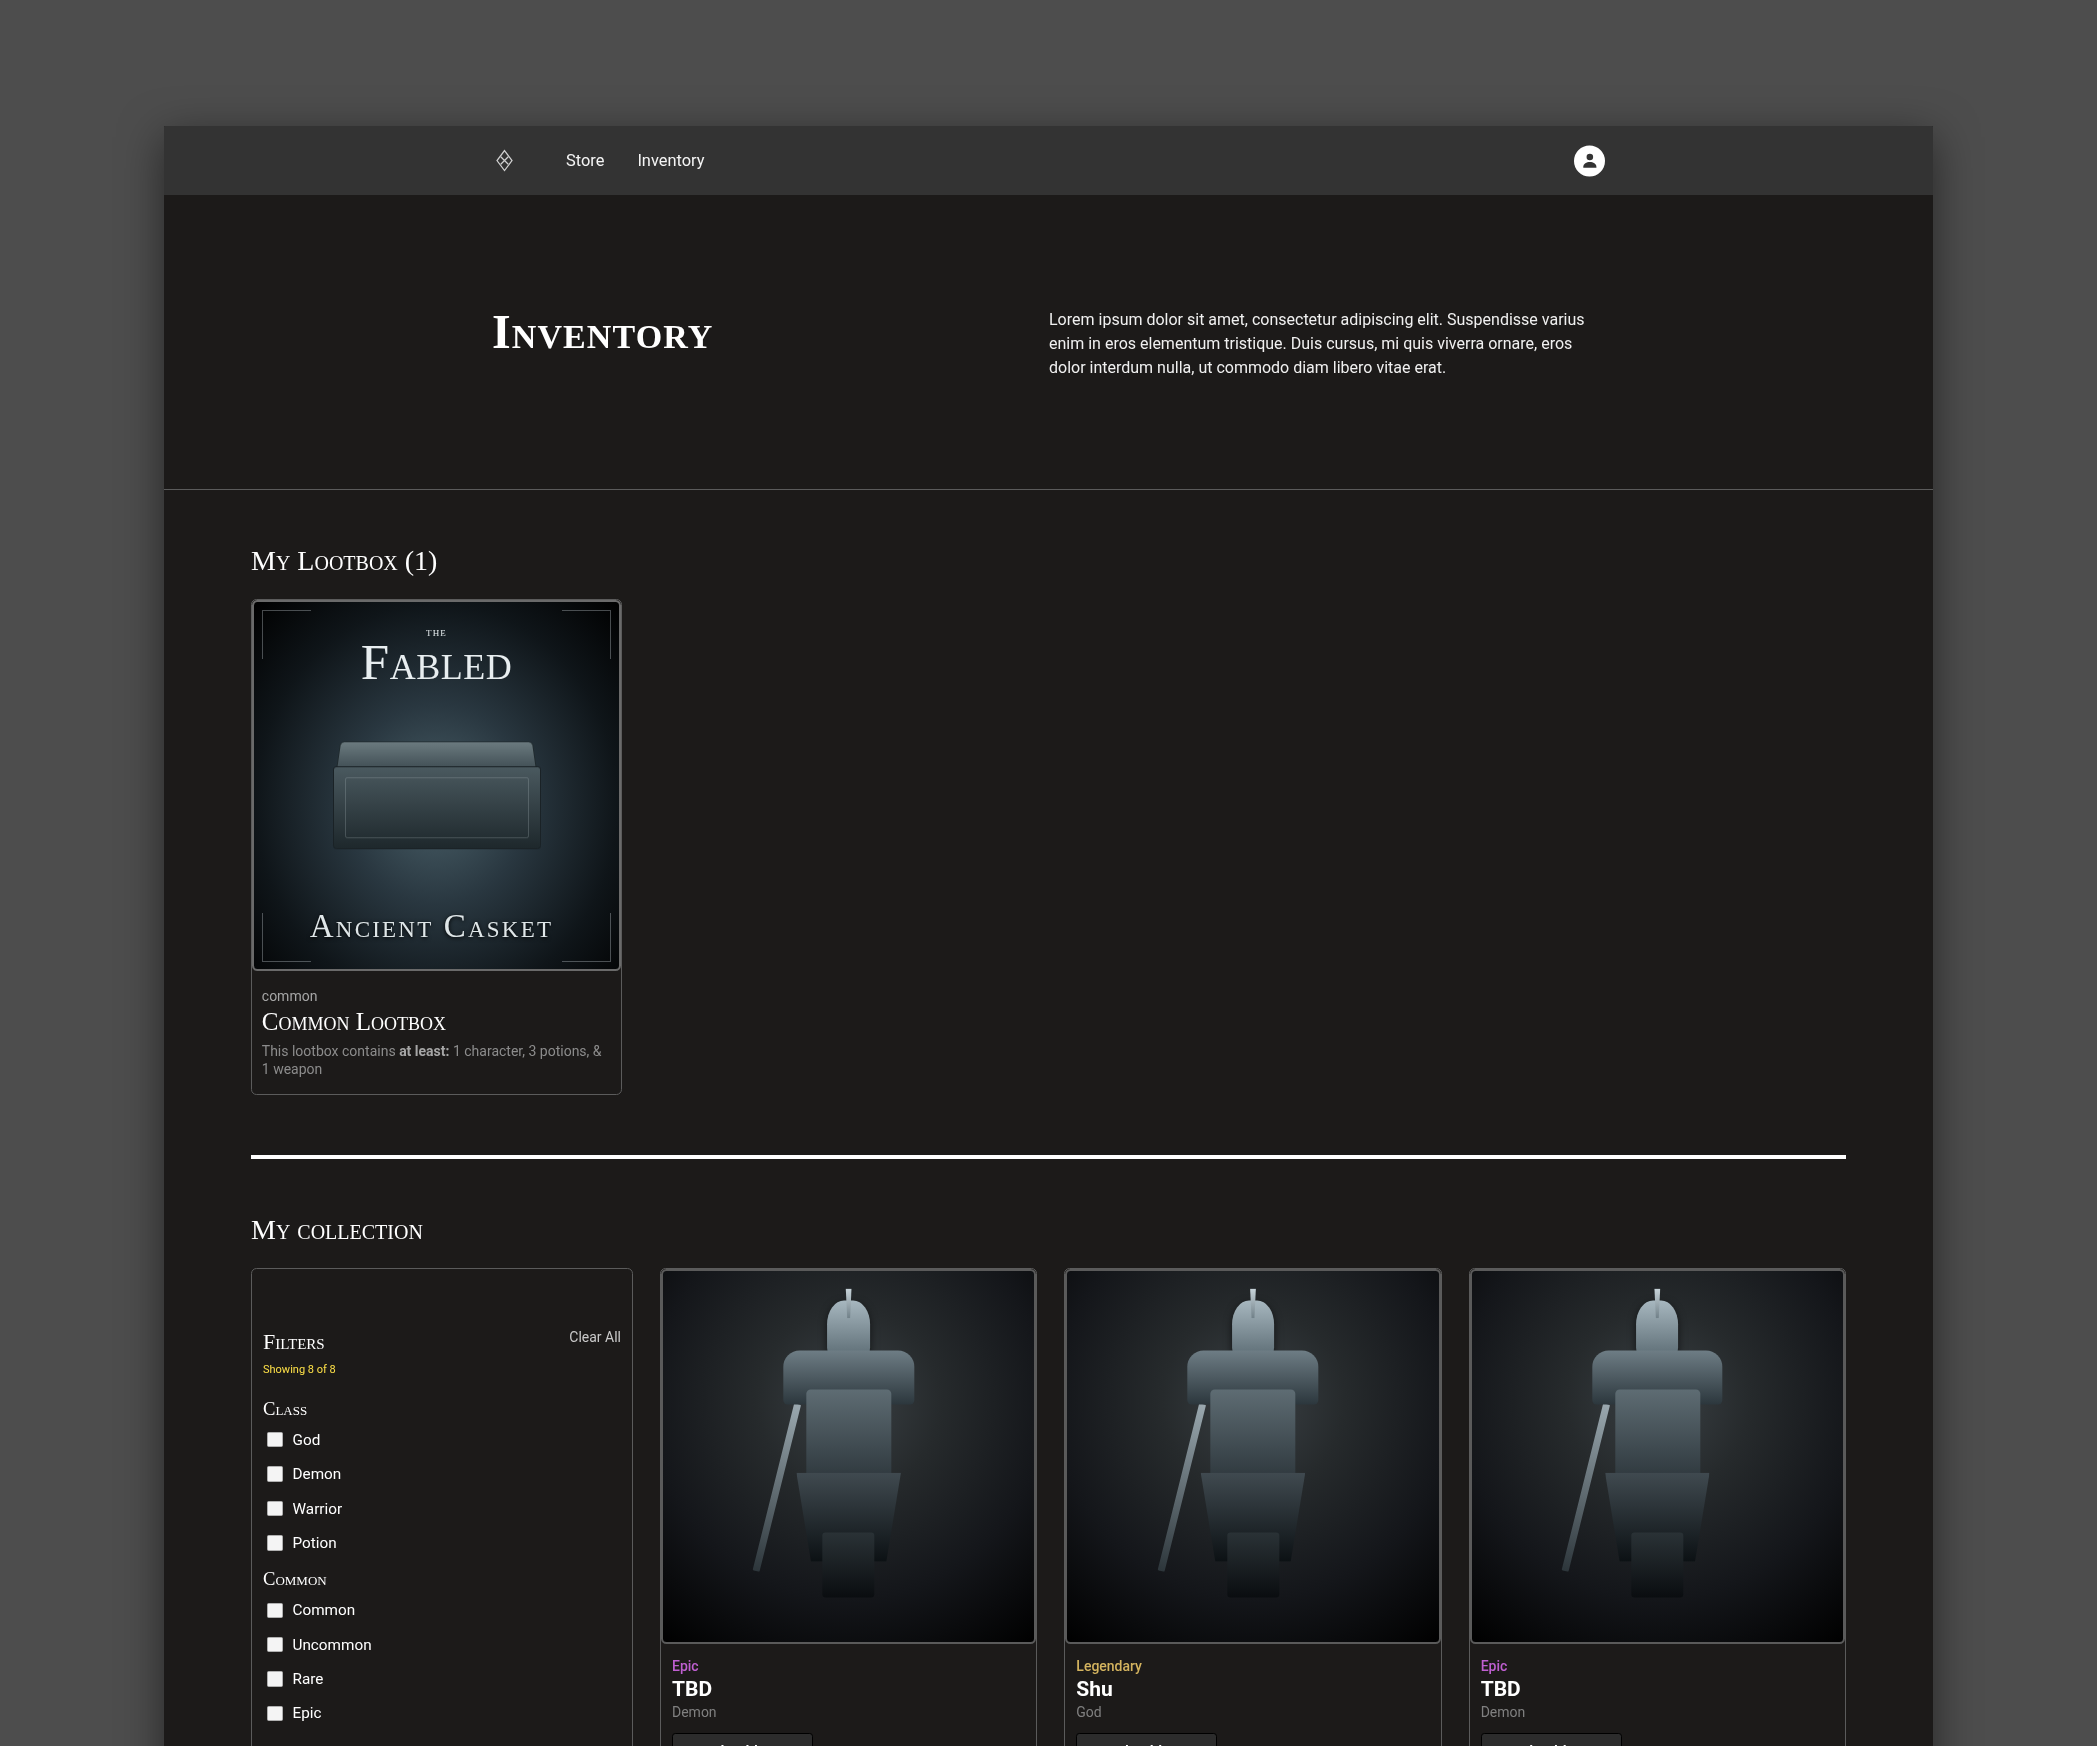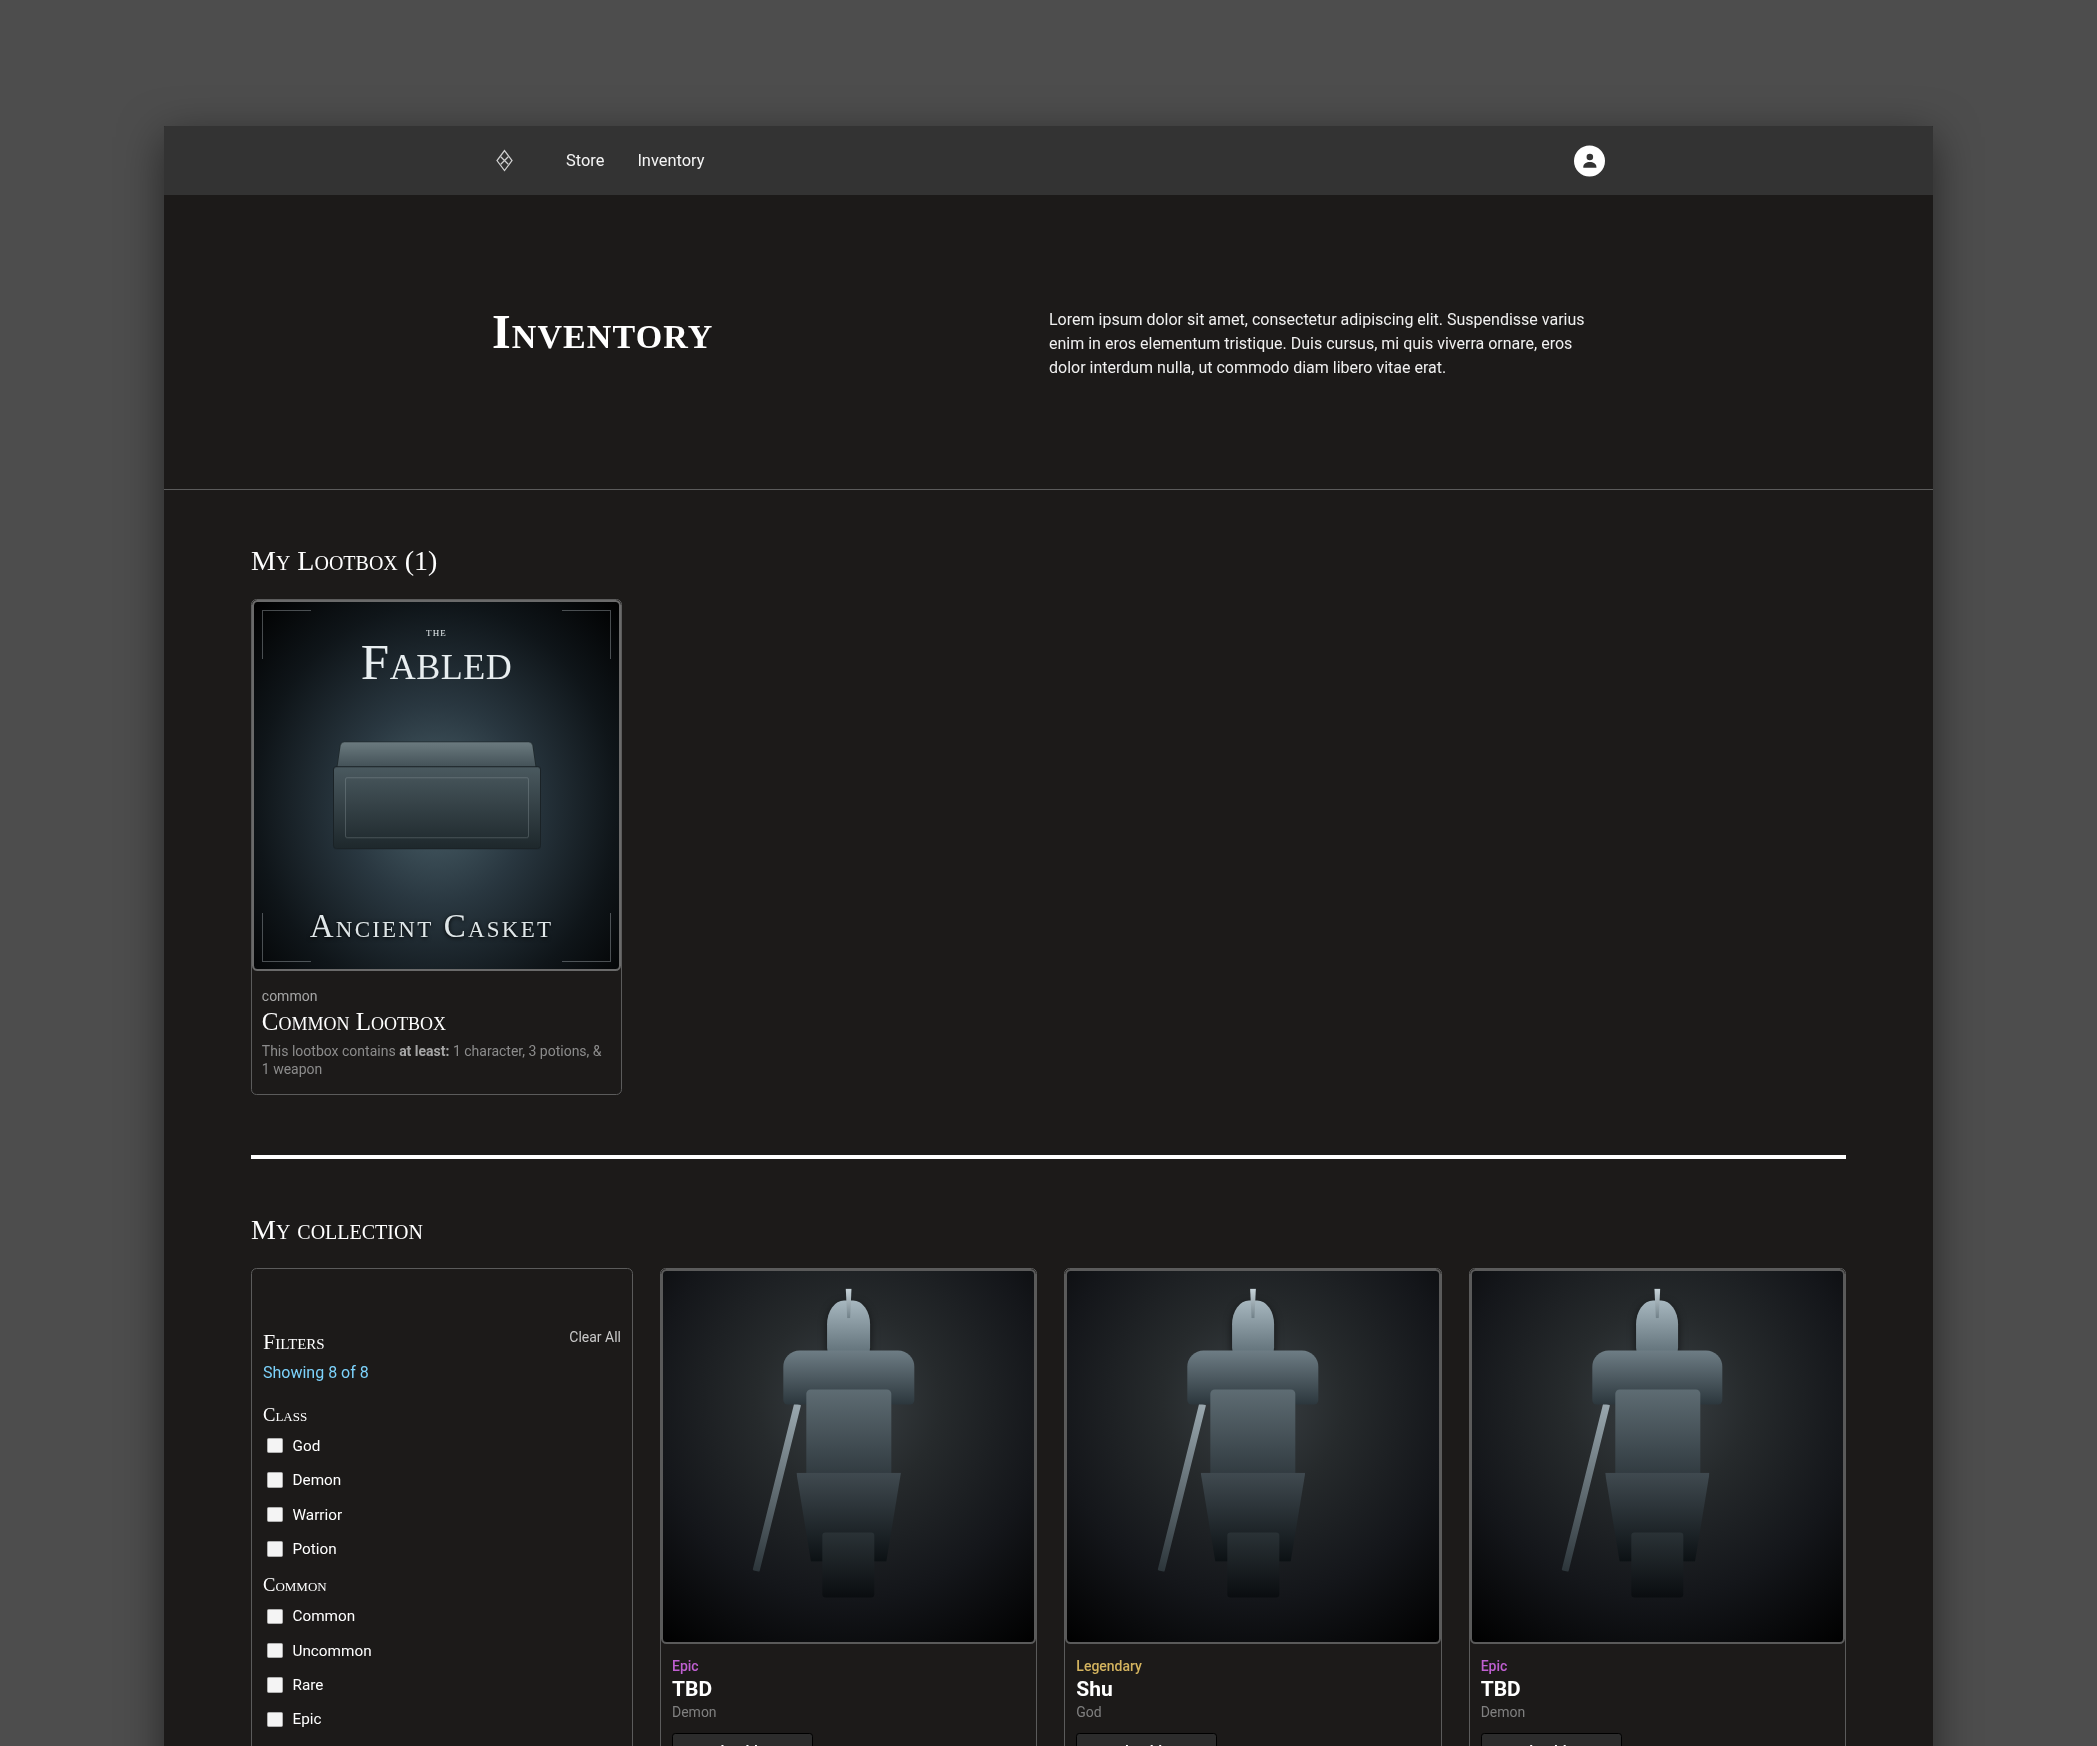--- a/index.html
+++ b/index.html
@@ -173,21 +173,21 @@
   }
   .filters-head {
     display:flex; justify-content:space-between; align-items:flex-start;
     margin-bottom: 8px;
   }
   .filters-title {
     font-family:"Times New Roman",Georgia,serif;font-variant:small-caps;
     font-size:22px;
   }
   .clear-all { color:#c9c9c9; font-size:14px; cursor:pointer; }
-  .showing { color:#7dd3fc; font-size:16px; margin-bottom:22px; }
+  .showing { color:#fde047; font-size:11px; margin-bottom:22px; }
   .filter-group-title {
     font-family:"Times New Roman",Georgia,serif;font-variant:small-caps;
     font-size:18.6px; margin-bottom:11px;
   }
   .flist { list-style:none; padding-left:4.4px; }
   .flist li {
     display:flex; align-items:center; gap:9.8px;
     font-size:15.3px; color:#ffffff; margin-bottom:16.4px;
   }
   .cb {

